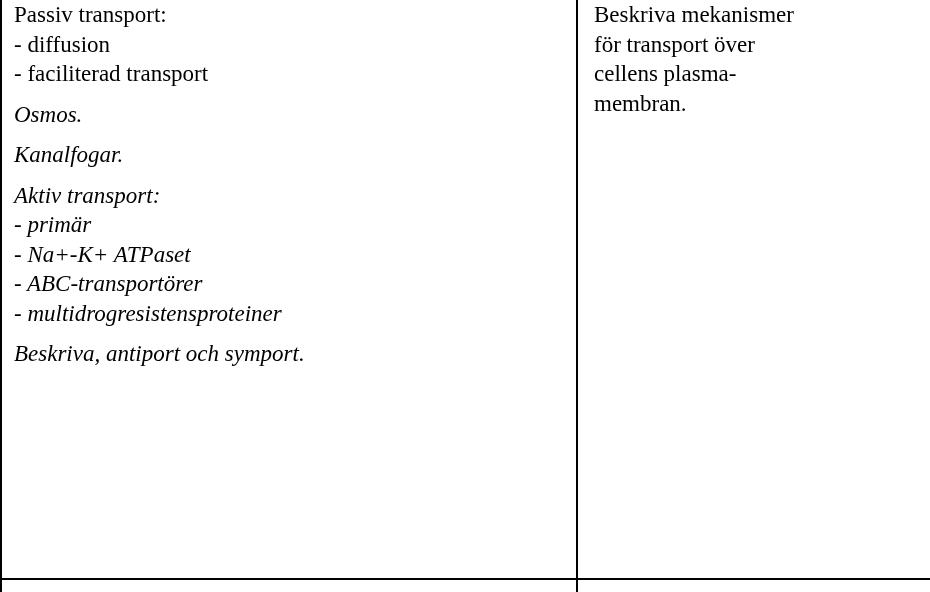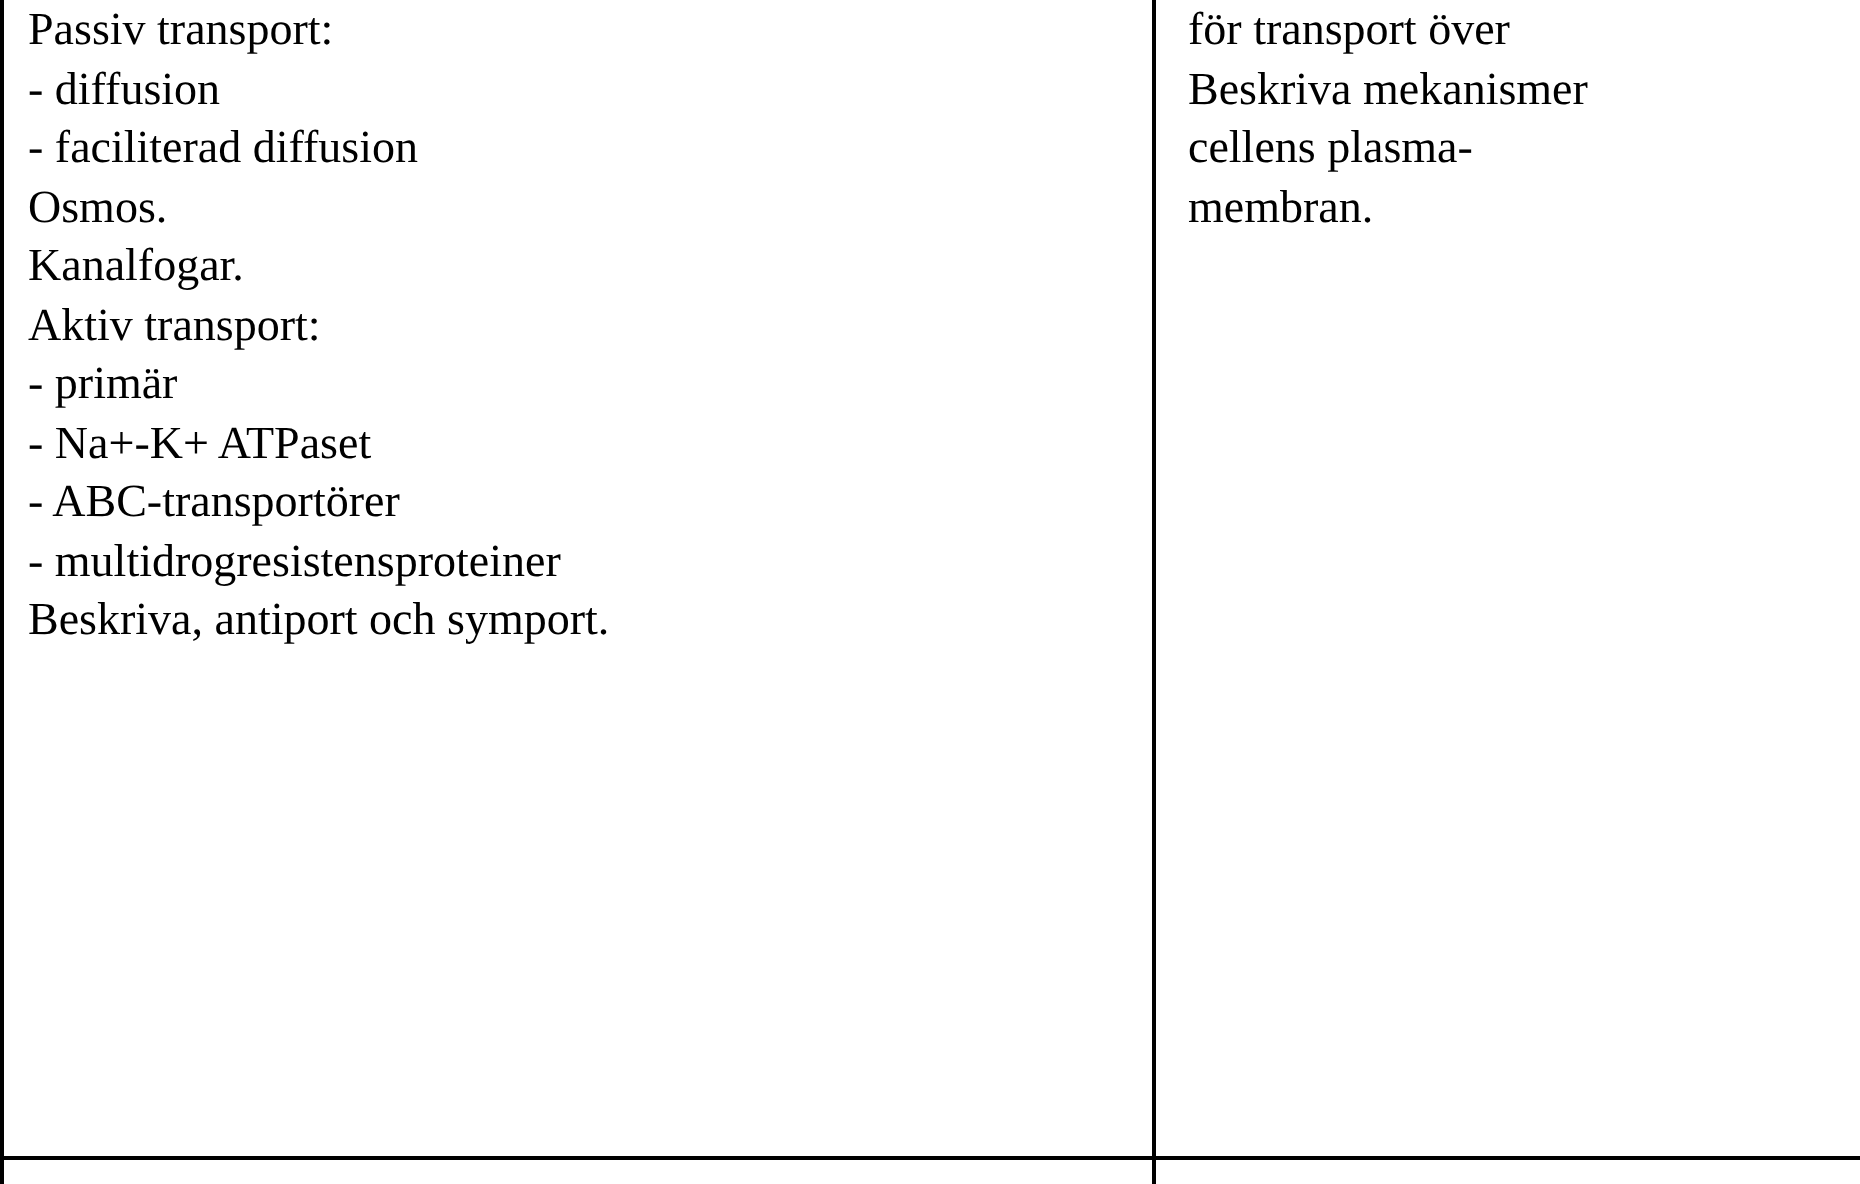--- a/index.html
+++ b/index.html
@@ -52,20 +52,22 @@
     width: 930px;
     height: 2px;
     background: #000000;
   }
   .block {
     margin: 0 0 0 0;
     font-size: 23px;
     line-height: 29.5px;
   }
   .block + .block {
+    margin-top: 11px;
+    font-style: italic;
   }
   .line {
     white-space: pre;
   }
   .col-left .block:first-child {
     margin-top: 0;
   }
   .inner-left {
     padding-top: 0;
   }
@@ -83,21 +85,21 @@
 
 <div class="page">
   <div class="table">
 
     <div class="col col-left">
       <div class="inner-left">
 
         <div class="block">
           <div class="line">Passiv transport:</div>
           <div class="line">- diffusion</div>
-          <div class="line">- faciliterad diffusion</div>
+          <div class="line">- faciliterad transport</div>
         </div>
 
         <div class="block">
           <div class="line">Osmos.</div>
         </div>
 
         <div class="block">
           <div class="line">Kanalfogar.</div>
         </div>
 
@@ -112,22 +114,22 @@
         <div class="block">
           <div class="line">Beskriva, antiport och symport.</div>
         </div>
 
       </div>
     </div>
 
     <div class="col col-right">
       <div class="inner-right">
         <div class="block">
+          <div class="para-line">Beskriva mekanismer</div>
           <div class="para-line">för transport över</div>
-          <div class="para-line">Beskriva mekanismer</div>
           <div class="para-line">cellens plasma-</div>
           <div class="para-line">membran.</div>
         </div>
       </div>
     </div>
 
   </div>
   <div class="bottom-rule"></div>
 </div>
 

